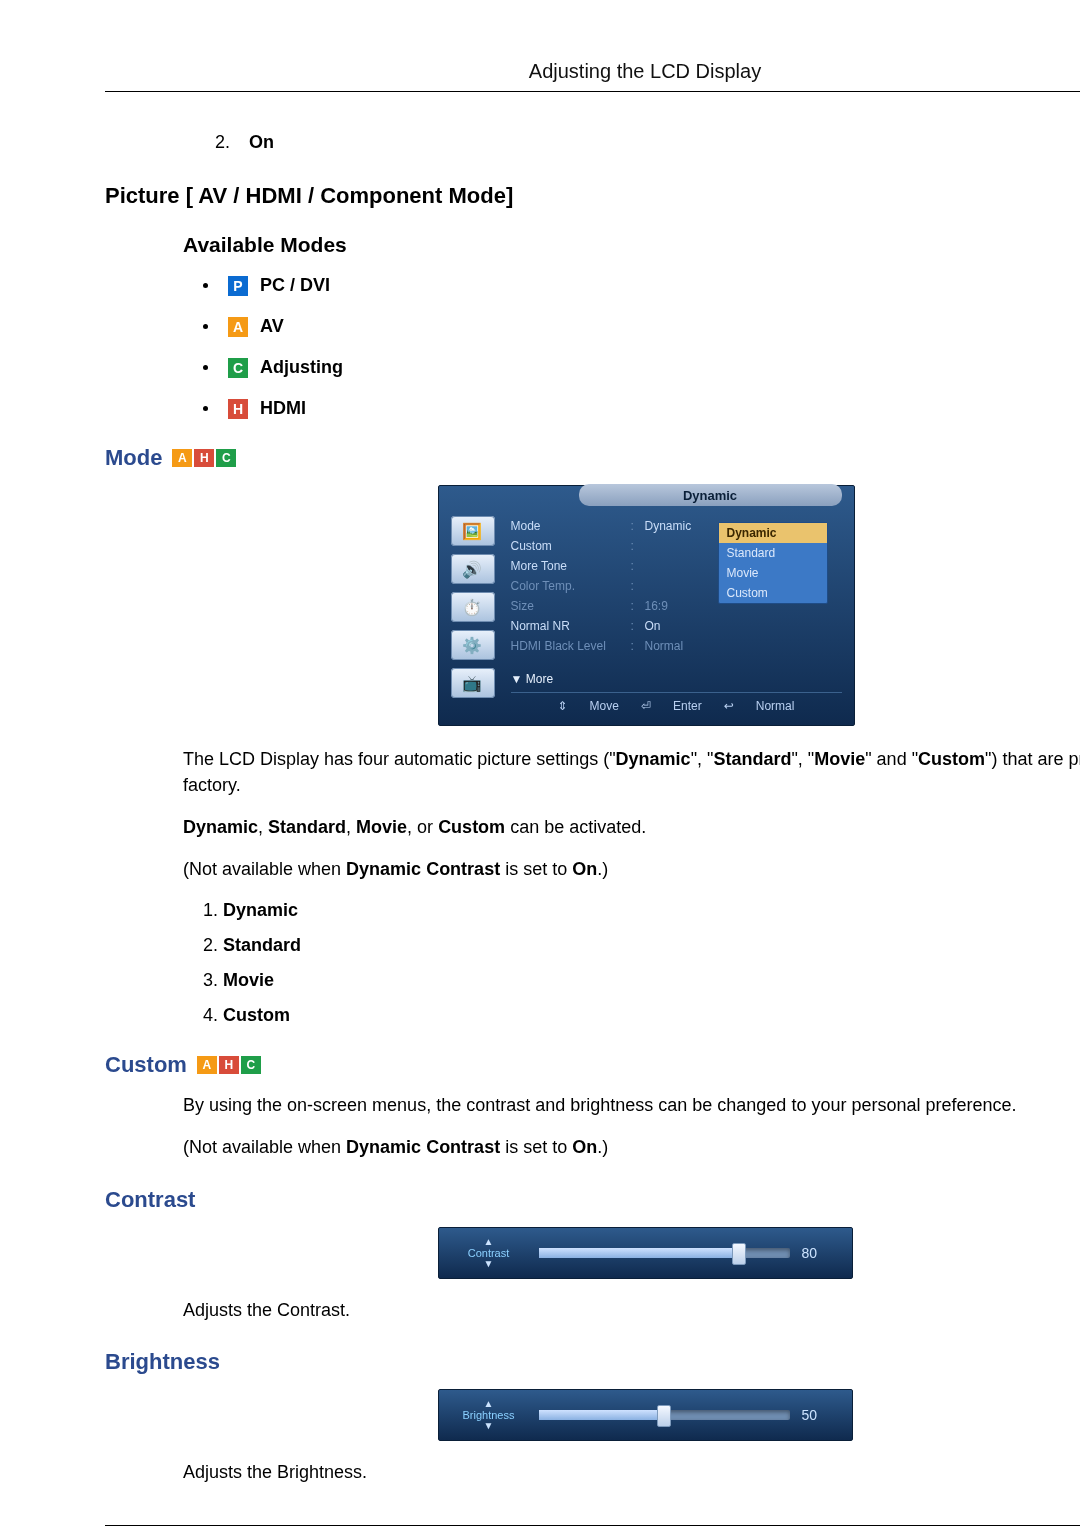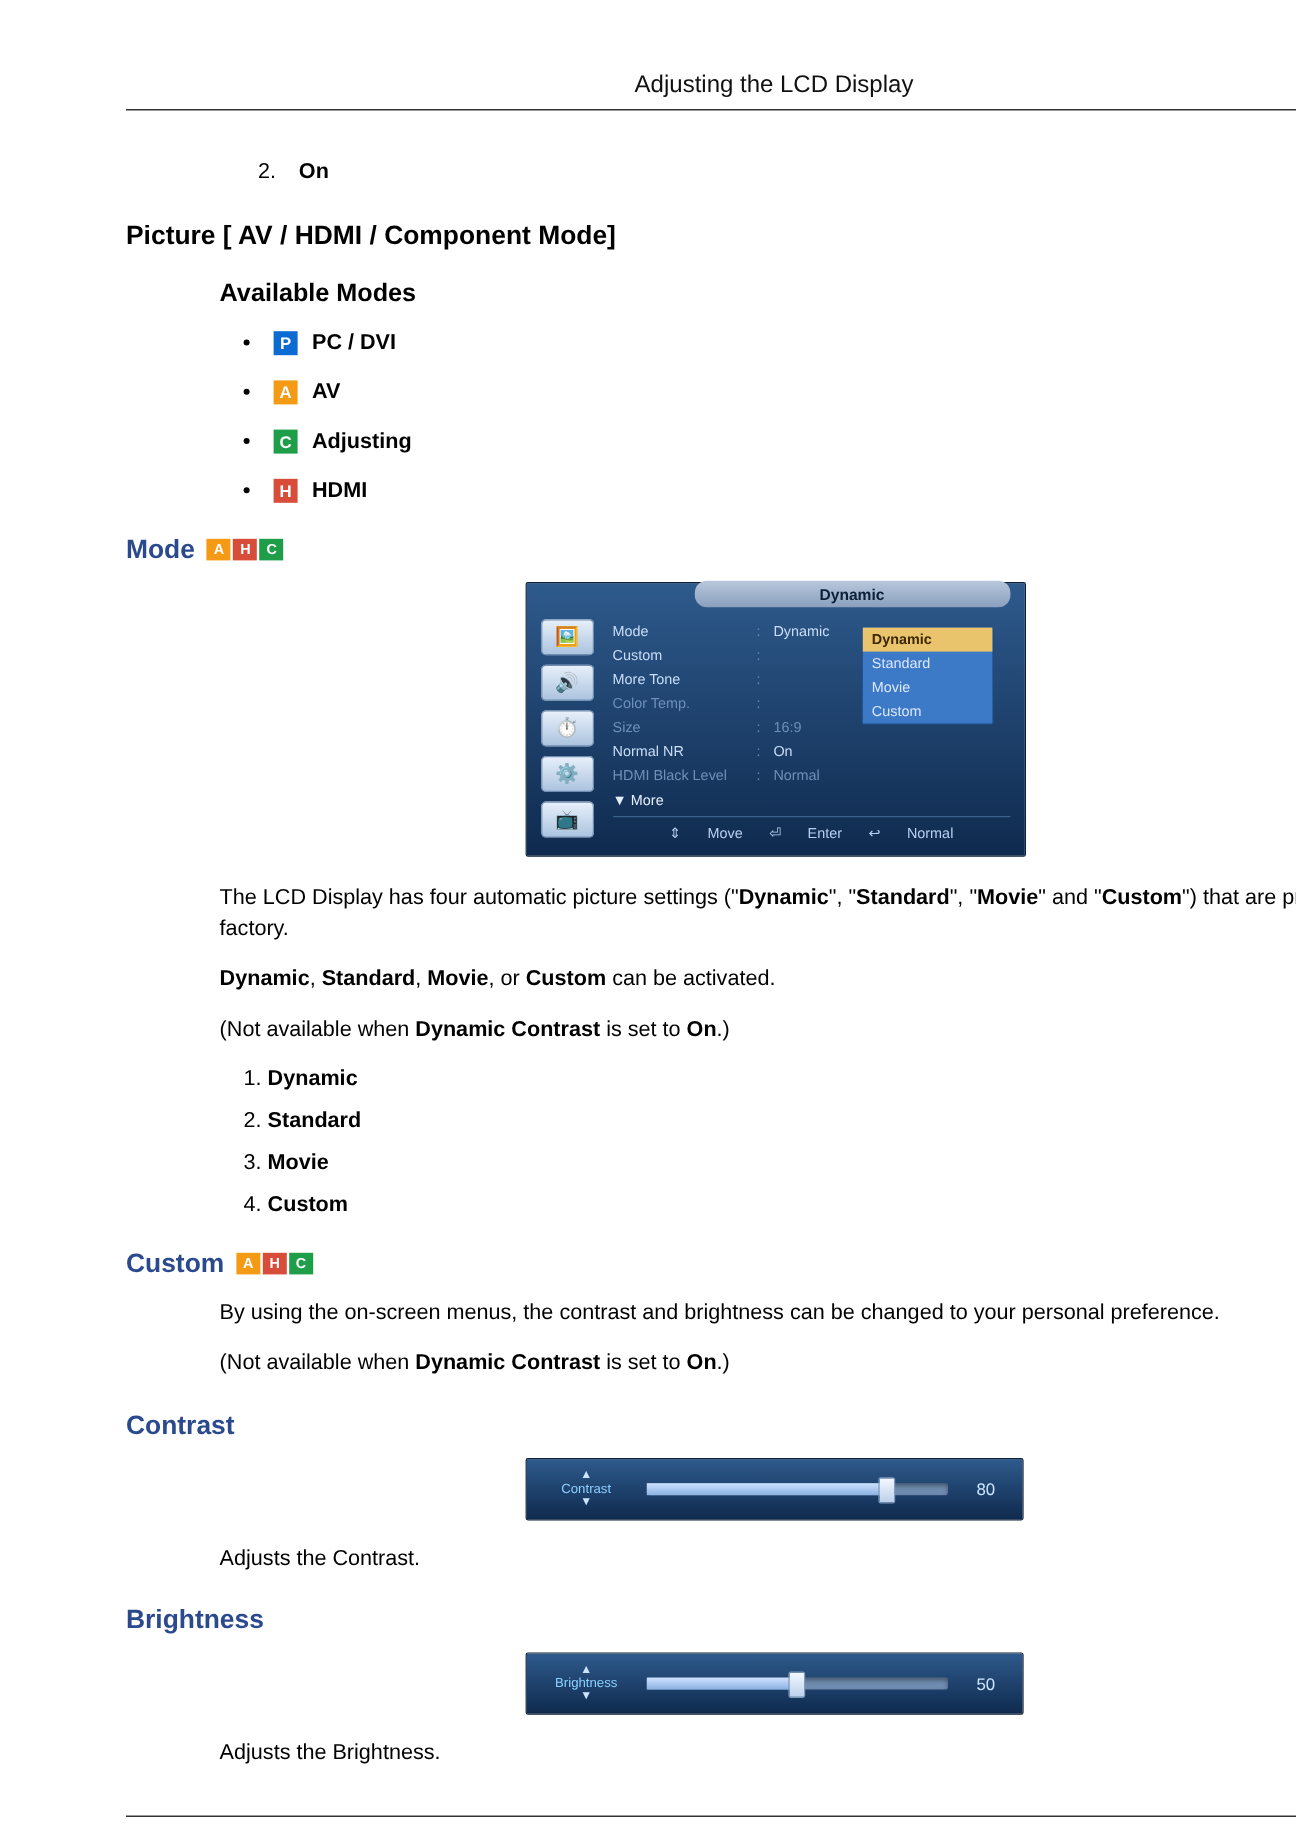--- a/index.html
+++ b/index.html
@@ -144,21 +144,21 @@
     display:flex; align-items:center; justify-content:center;
     font-size: 16px;
     box-shadow: inset 0 0 0 1px #6f8db1;
   }
   .osd-right { flex:1; padding: 6px 12px 4px 4px; }
   .osd-row { display:flex; align-items:center; height: 20px; }
   .osd-label { width: 120px; color:#c9ddf8; }
   .osd-sep   { width: 14px; color:#6e8fb8; }
   .osd-val   { color:#c9ddf8; }
   .osd-dim .osd-label, .osd-dim .osd-val { color:#6e8fb8; }
-  .osd-more { margin-top:4px; color:#e5effc; }
+  .osd-more { margin-top:16px; color:#e5effc; }
   .osd-more::before { content:"▼ "; color:#e5effc; }
   .osd-foot {
     margin-top: 6px;
     border-top: 1px solid #3b618d;
     padding: 6px 0 8px 0;
     display:flex; gap:22px; justify-content:center;
     color:#b8cff0; font-size:12px;
   }
   .osd-drop {
     position:absolute;
@@ -214,21 +214,21 @@
   }
   .slider-thumb {
     position:absolute; top:-5px;
     width: 12px; height: 20px;
     background: linear-gradient(#f4f8ff,#bcd0ea);
     border: 1px solid #7d9abc;
     border-radius: 2px;
     transform: translateX(-50%);
   }
   .slider-val {
-    width: 40px; text-align:center;
+    width: 40px; 
     color:#cde4ff; font-size: 14px;
     margin-right: 10px;
   }
 </style>
 </head>
 <body>
 
 <div class="page-title">Adjusting the LCD Display</div>
 
 <div class="numbered">

